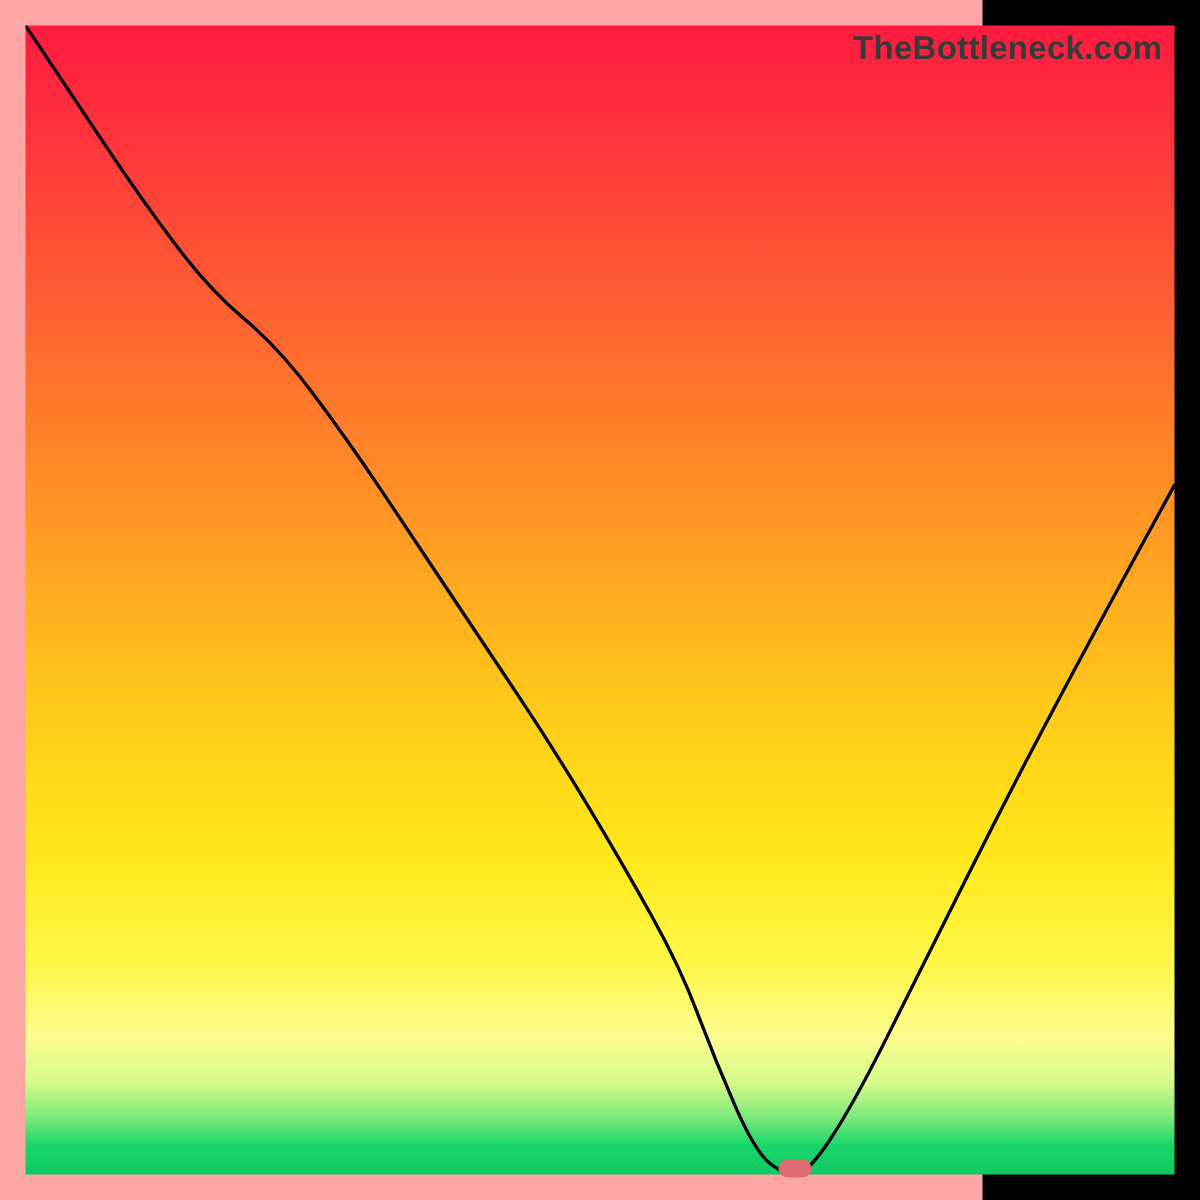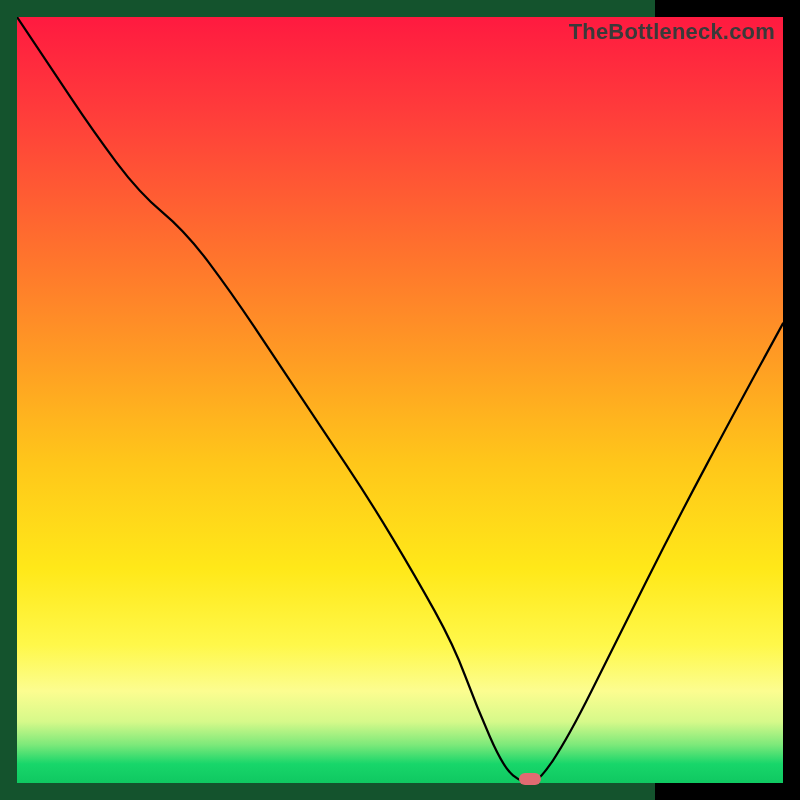--- a/index.html
+++ b/index.html
@@ -8,21 +8,21 @@
     width: 800px;
     height: 800px;
     background: #000;
     font-family: Arial, Helvetica, sans-serif;
     overflow: hidden;
   }
   .frame {
     position: relative;
     width: 655px;
     height: 800px;
-    background: #14532d;
+    background: #fca5a5;
   }
   .plot {
     position: absolute;
     left: 17px;
     top: 17px;
     width: 766px;
     height: 766px;
     background: linear-gradient(to bottom,
       #ff1a40 0%,
       #ff3b3b 12%,

